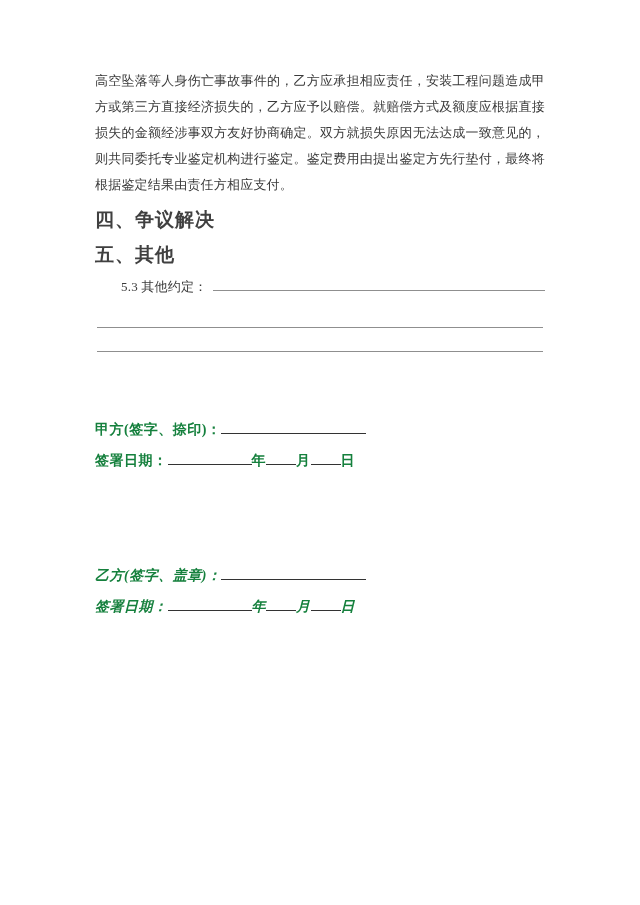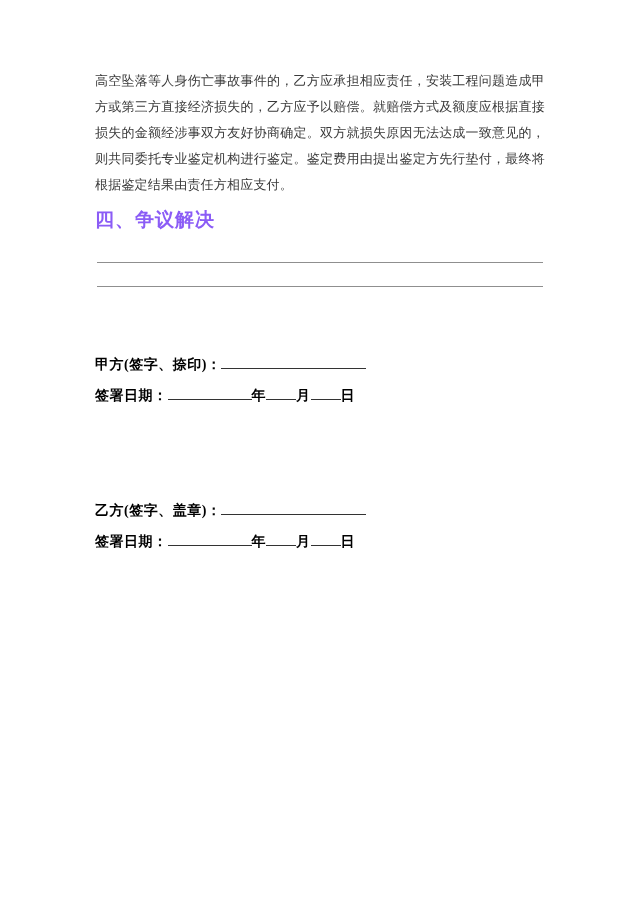--- a/index.html
+++ b/index.html
@@ -24,21 +24,21 @@
     text-align: justify;
     color: #3a3a3a;
   }
   p.indent { text-indent: 2em; }
   h2.section-heading {
     margin: 9px 0 6px 0;
     font-family: "Liberation Sans", sans-serif;
     font-size: 19px;
     line-height: 26px;
     font-weight: 700;
-    color: #8b5cf6;
+    color: #404040;
     letter-spacing: 1px;
   }
   .red-text { color: #d9261f; font-weight: 700; }
   .red-blank {
     display: inline-block;
     width: 102px;
     height: 12px;
     border-bottom: 1.5px solid #d9261f;
     vertical-align: baseline;
   }
@@ -63,23 +63,23 @@
     height: 14px;
     border-bottom: 1.5px solid #8f8f8f;
     margin-left: 6px;
   }
   .blank-line {
     height: 23px;
     border-bottom: 1.5px solid #8f8f8f;
     margin: 0 2px;
   }
   .blank-line.first { margin-top: 4px; }
-  .signature-block { font-weight: 700; color: #000000; }
+  .signature-block { font-weight: 700; color: #15803d; }
   .signature-block.party-a { margin-top: 62px; }
-  .signature-block.party-b { margin-top: 84px; }
+  .signature-block.party-b { margin-top: 84px; font-style: italic; }
   .sig-row {
     font-size: 14px;
     line-height: 31px;
     letter-spacing: 0.5px;
     white-space: nowrap;
   }
   .sig-blank {
     display: inline-block;
     height: 13px;
     border-bottom: 1.5px solid #333333;
@@ -93,23 +93,28 @@
 <body>
 
 <div class="page">
   <div class="content">
 
     <p class="body-text">高空坠落等人身伤亡事故事件的，乙方应承担相应责任，安装工程问题造成甲方或第三方直接经济损失的，乙方应予以赔偿。就赔偿方式及额度应根据直接损失的金额经涉事双方友好协商确定。双方就损失原因无法达成一致意见的，则共同委托专业鉴定机构进行鉴定。鉴定费用由提出鉴定方先行垫付，最终将根据鉴定结果由责任方相应支付。</p>
 
     <h2 class="section-heading">四、争议解决</h2>
 
 
+    <h2 class="section-heading">五、其他</h2>
 
 
 
+    <div class="clause53-row">
+      <span class="label">5.3 其他约定：</span>
+      <span class="clause53-blank"></span>
+    </div>
 
     <div class="blank-line first"></div>
     <div class="blank-line"></div>
 
     <div class="signature-block party-a">
       <div class="sig-row"><span>甲方(签字、捺印)：</span><span class="sig-blank name"></span></div>
       <div class="sig-row"><span>签署日期：</span><span class="sig-blank year"></span><span>年</span><span class="sig-blank short"></span><span>月</span><span class="sig-blank short"></span><span>日</span></div>
     </div>
 
     <div class="signature-block party-b">

